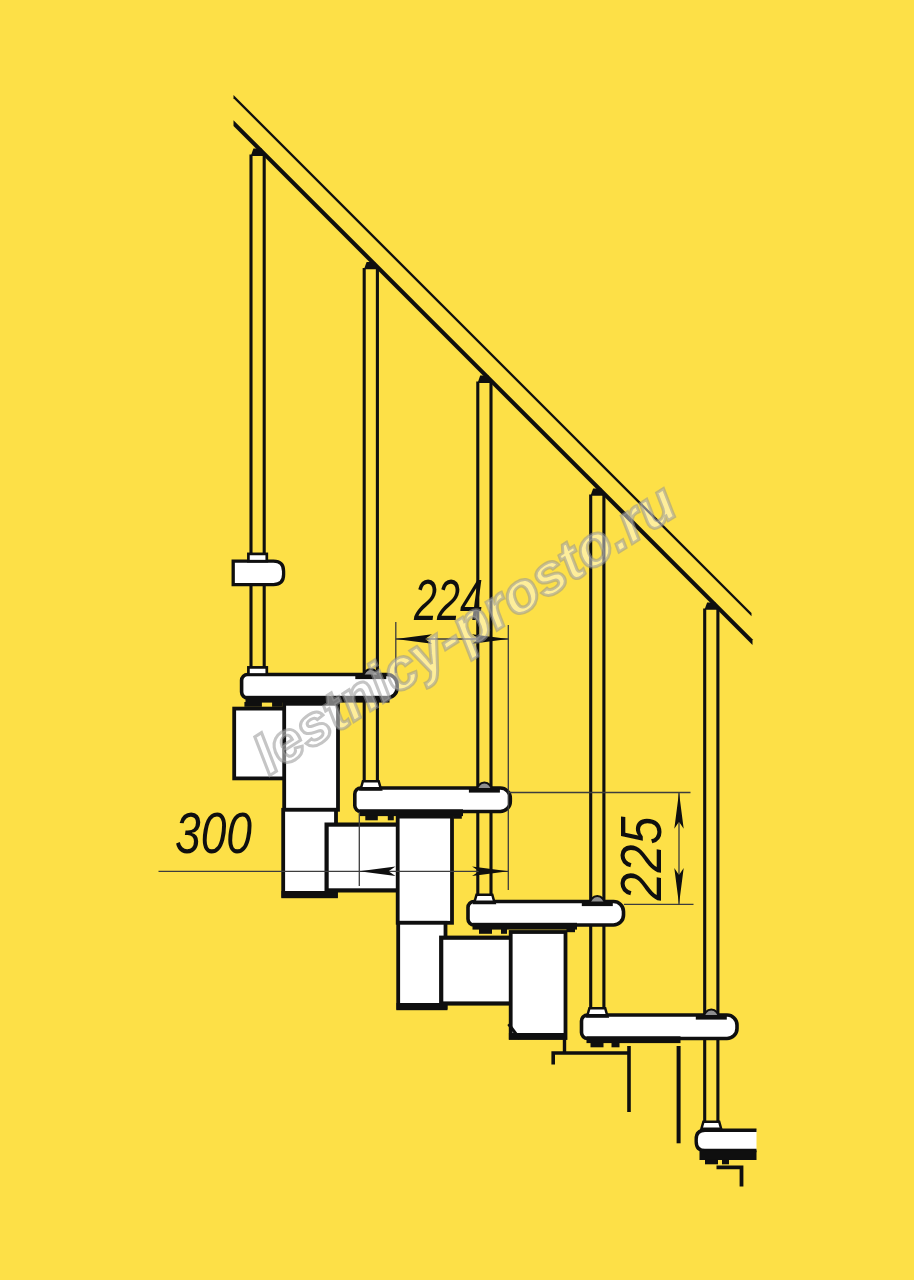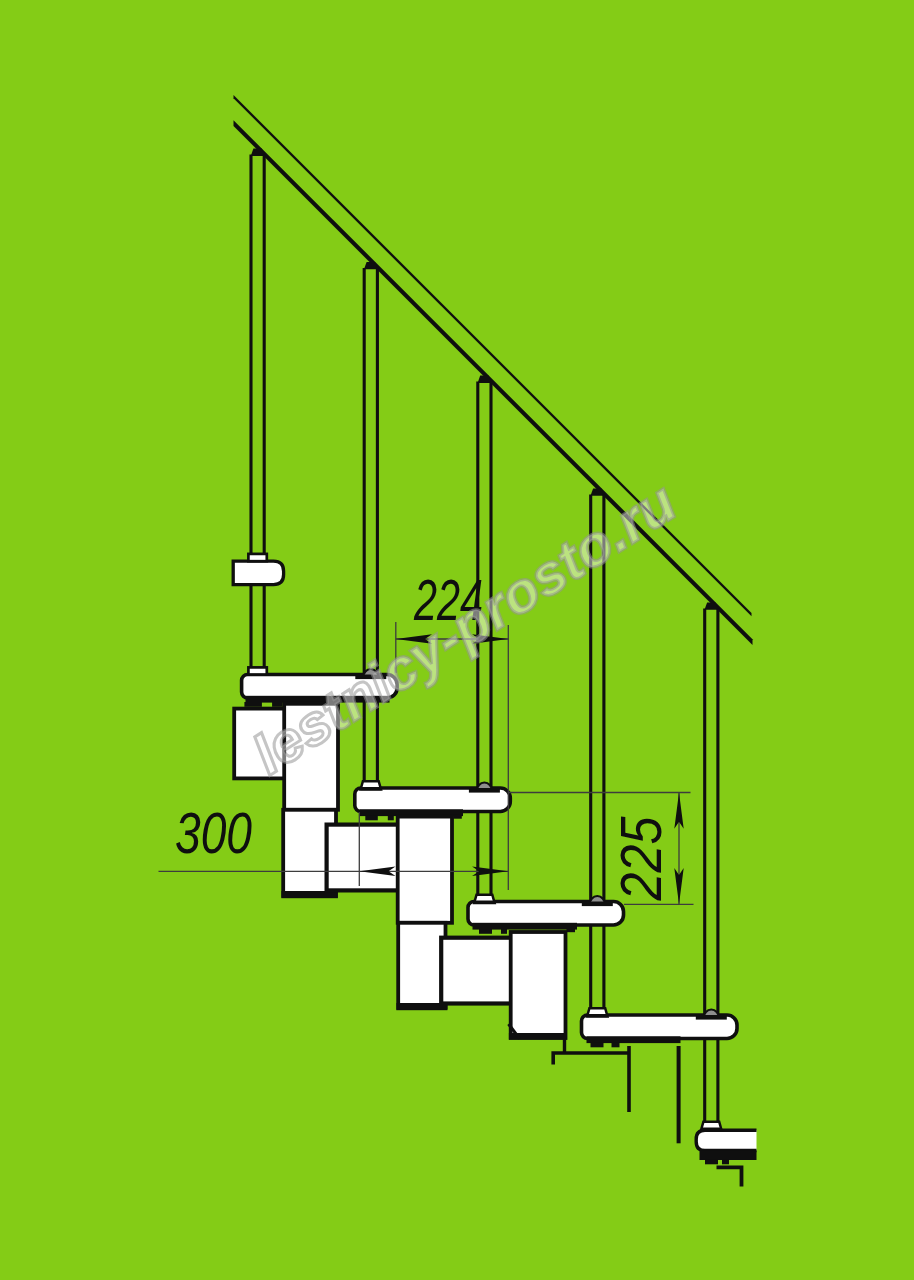--- a/index.html
+++ b/index.html
@@ -1,16 +1,16 @@
 <!DOCTYPE html>
 <html><head>
 <meta charset="utf-8">
 <style>
 html,body{margin:0;padding:0;background:#fff;}
-#page{position:relative;width:914px;height:1280px;background:#84cc16;overflow:hidden;}
+#page{position:relative;width:914px;height:1280px;background:#fde047;overflow:hidden;}
 </style>
 </head>
 <body>
 
 <div id="page">
 <svg width="914" height="1280" viewBox="0 0 914 1280" xmlns="http://www.w3.org/2000/svg">
 
 <polygon points="233.5,95 751.5,613 751.5,616.3 233.5,98.3" fill="#0f0f0f"></polygon>
 
 <polygon points="233.5,120.2 752.5,639.2 752.5,645.0 233.5,126.0" fill="#0f0f0f"></polygon>

